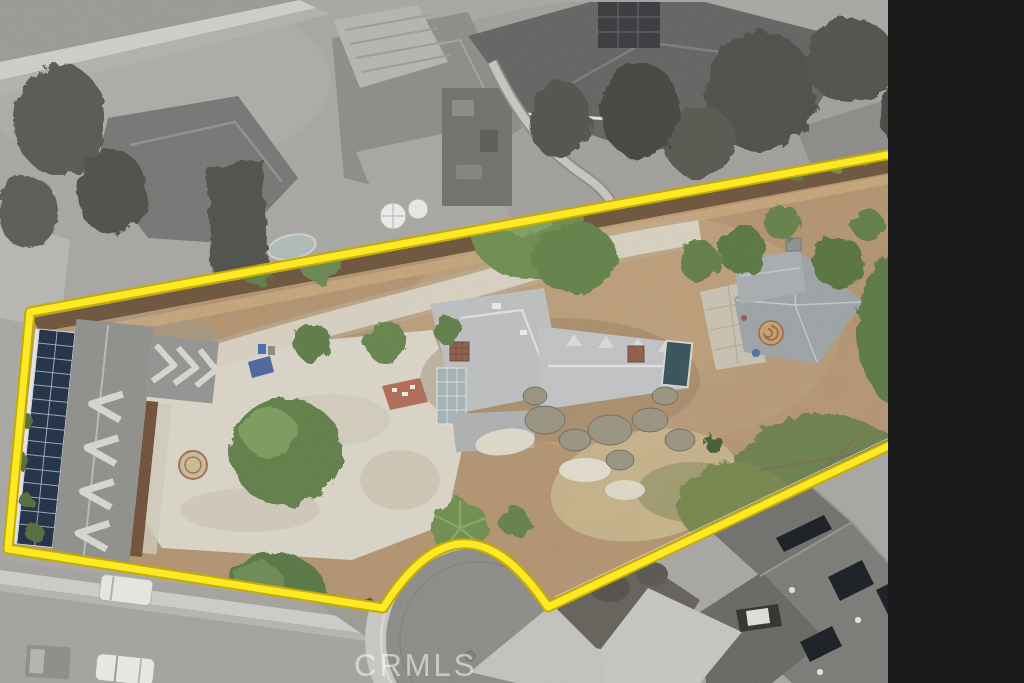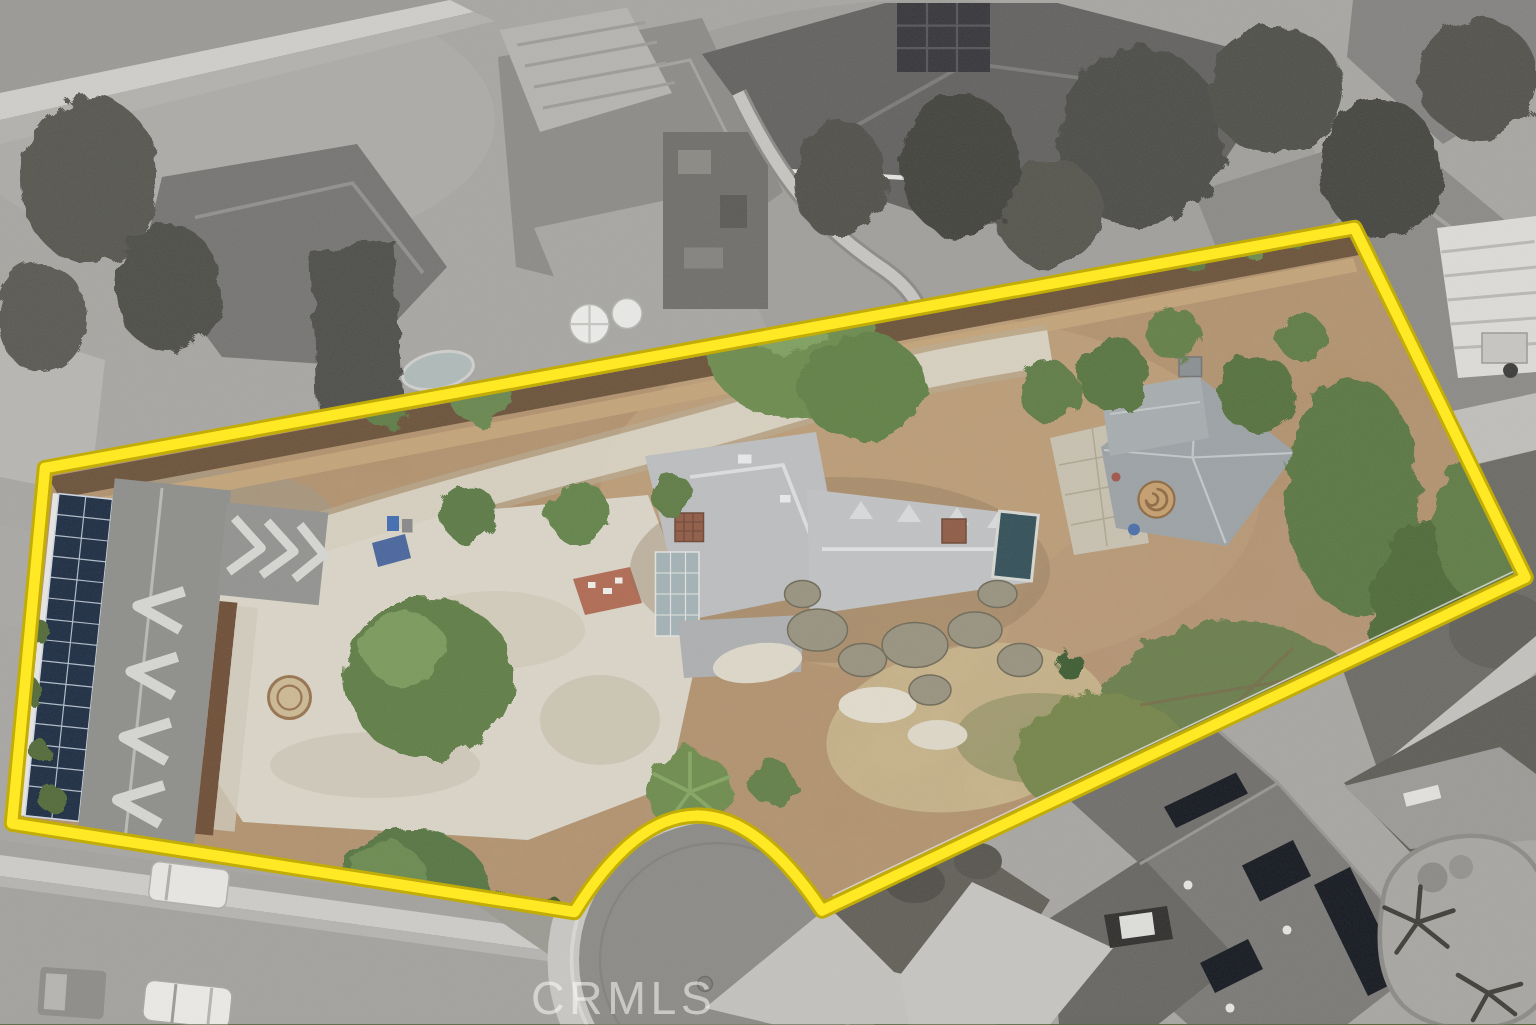--- a/index.html
+++ b/index.html
@@ -1,16 +1,16 @@
 <!DOCTYPE html>
 <html><head>
 <meta charset="utf-8">
 <style>
   html,body{margin:0;padding:0;background:#1b1b1b;}
-  .stage{position:relative;width:1024px;height:683px;overflow:hidden;background:#84cc16;
+  .stage{position:relative;width:888px;height:683px;overflow:hidden;background:#c2410c;
          font-family:"Liberation Sans",sans-serif;}
   svg{display:block}
   .watermark{font-family:"Liberation Sans",sans-serif;font-size:31px;letter-spacing:3px;
              fill:#ffffff;fill-opacity:0.52;}
 </style>
 </head>
 <body>
 
 <div class="stage">
 <svg width="1024" height="683" viewBox="0 0 1024 683">

